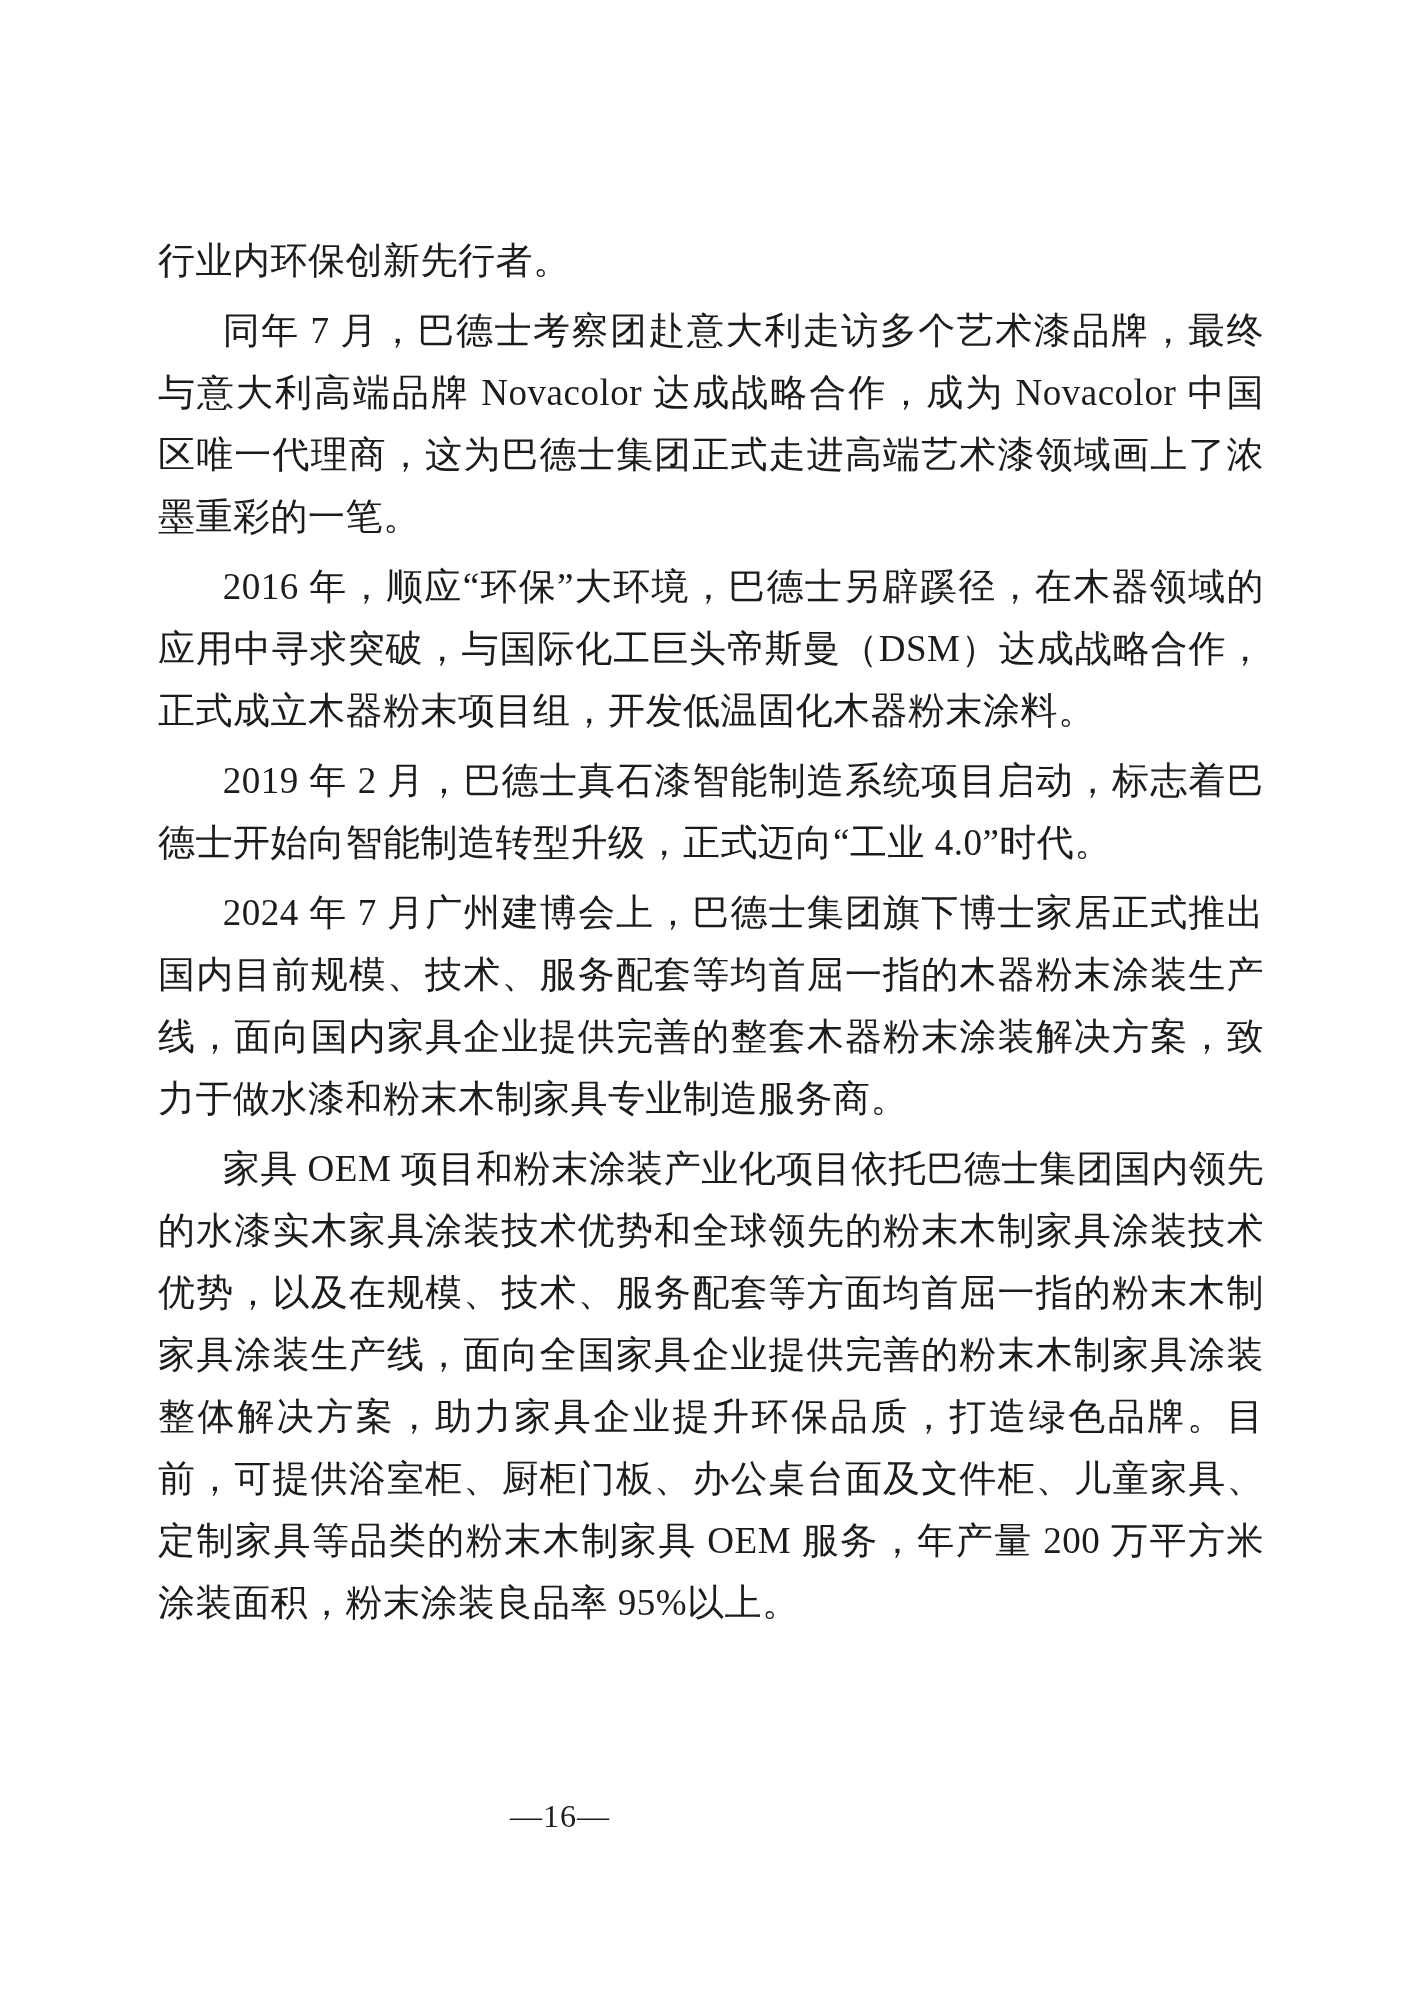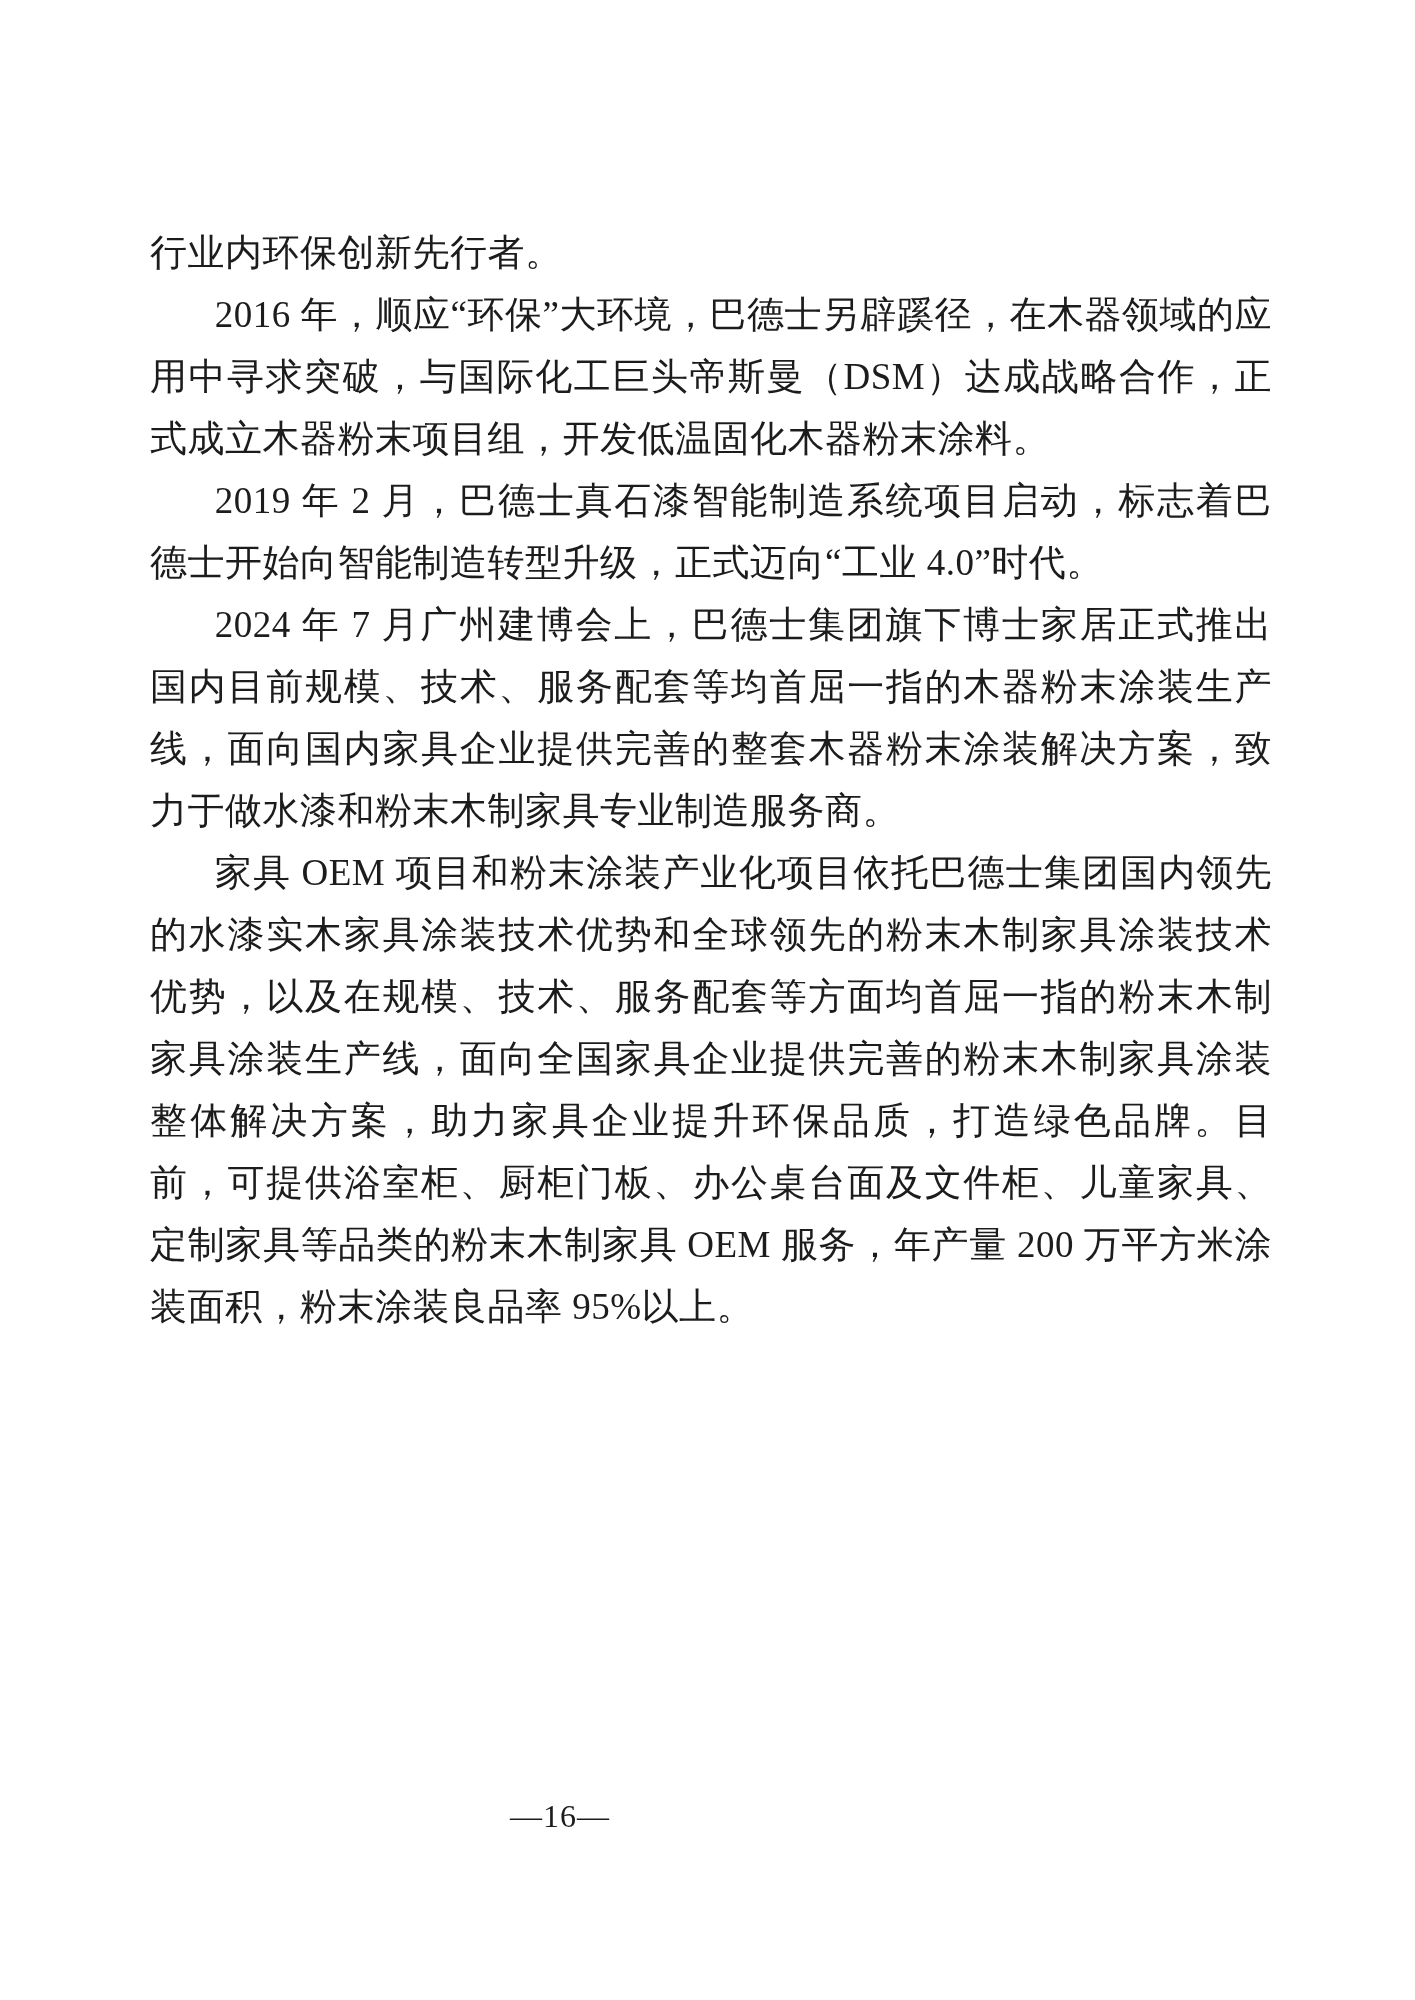--- a/index.html
+++ b/index.html
@@ -16,21 +16,21 @@
     font-family: "Liberation Serif", "DejaVu Serif", serif;
     color: #1c1c1c;
   }
   .textblock {
     position: absolute;
     left: 150px;
     top: 222px;
     width: 1122px;
   }
   .para {
-    margin: 0;
+    margin: 8px;
     font-size: 37px;
     line-height: 62px;
     text-align: justify;
     text-justify: inter-ideograph;
     letter-spacing: 0.5px;
     word-break: break-all;
   }
   .para.indent {
     text-indent: 1.75em;
   }
@@ -44,19 +44,20 @@
     letter-spacing: 1px;
     color: #1c1c1c;
   }
 </style>
 </head>
 <body>
 
 <div class="page">
   <div class="textblock">
     <p class="para">行业内环保创新先行者。</p>
+    <p class="para indent">同年 7 月，巴德士考察团赴意大利走访多个艺术漆品牌，最终与意大利高端品牌 Novacolor 达成战略合作，成为 Novacolor 中国区唯一代理商，这为巴德士集团正式走进高端艺术漆领域画上了浓墨重彩的一笔。</p>
     <p class="para indent">2016 年，顺应“环保”大环境，巴德士另辟蹊径，在木器领域的应用中寻求突破，与国际化工巨头帝斯曼（DSM）达成战略合作，正式成立木器粉末项目组，开发低温固化木器粉末涂料。</p>
     <p class="para indent">2019 年 2 月，巴德士真石漆智能制造系统项目启动，标志着巴德士开始向智能制造转型升级，正式迈向“工业 4.0”时代。</p>
     <p class="para indent">2024 年 7 月广州建博会上，巴德士集团旗下博士家居正式推出国内目前规模、技术、服务配套等均首屈一指的木器粉末涂装生产线，面向国内家具企业提供完善的整套木器粉末涂装解决方案，致力于做水漆和粉末木制家具专业制造服务商。</p>
     <p class="para indent">家具 OEM 项目和粉末涂装产业化项目依托巴德士集团国内领先的水漆实木家具涂装技术优势和全球领先的粉末木制家具涂装技术优势，以及在规模、技术、服务配套等方面均首屈一指的粉末木制家具涂装生产线，面向全国家具企业提供完善的粉末木制家具涂装整体解决方案，助力家具企业提升环保品质，打造绿色品牌。目前，可提供浴室柜、厨柜门板、办公桌台面及文件柜、儿童家具、定制家具等品类的粉末木制家具 OEM 服务，年产量 200 万平方米涂装面积，粉末涂装良品率 95%以上。</p>
   </div>
   <div class="page-number">—16—</div>
 </div>
 
 </body></html>

